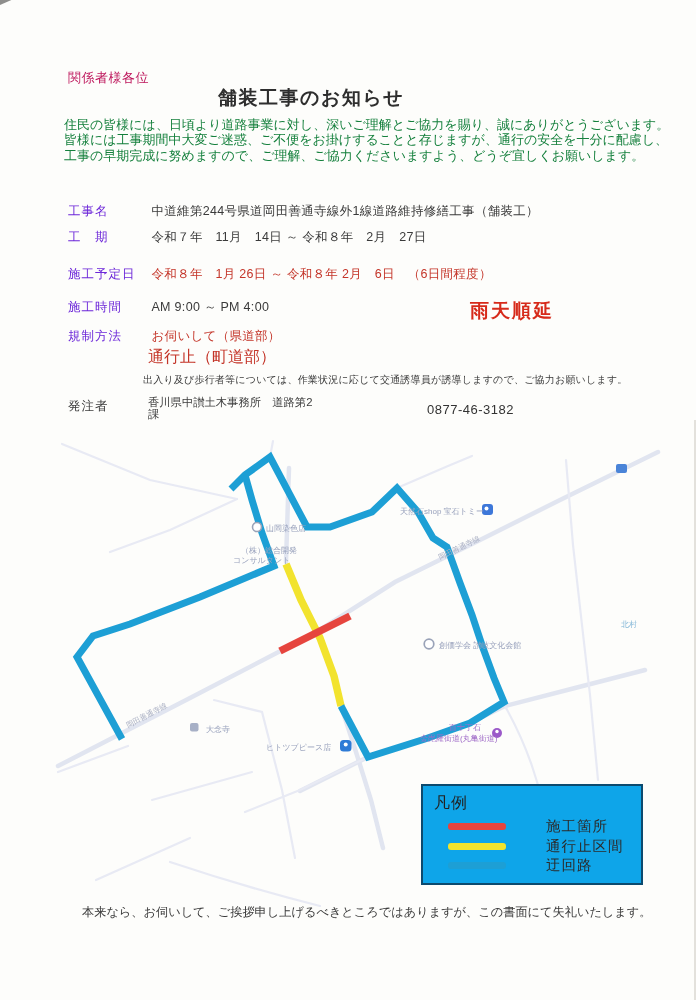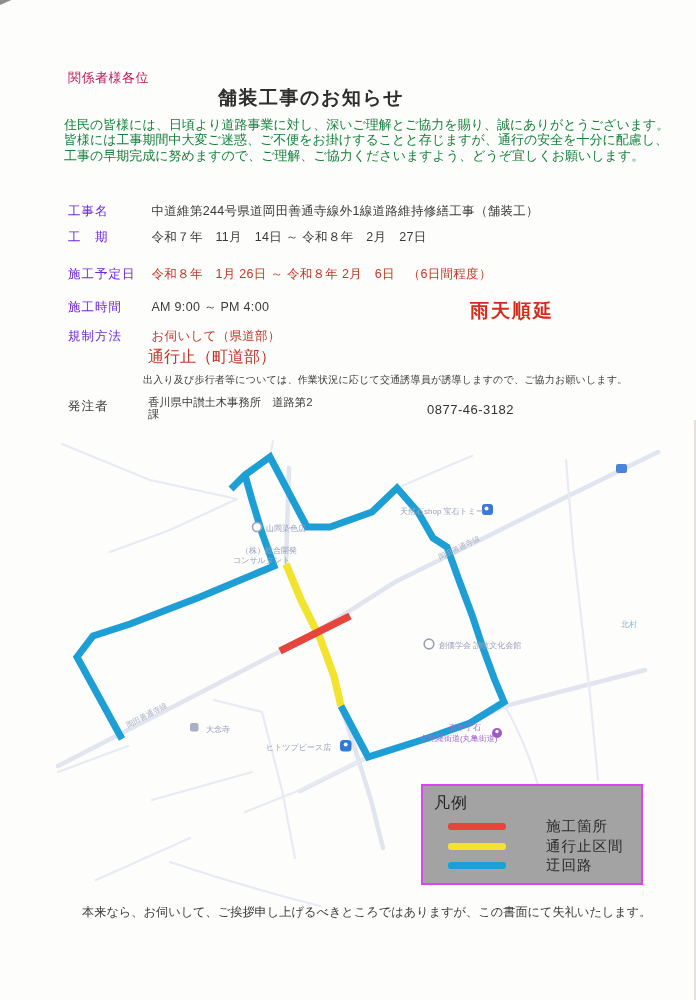--- a/index.html
+++ b/index.html
@@ -25,21 +25,21 @@
   .reg-val2{left:148px;top:347px;font-size:16px;}
   .ped-note{left:143px;top:373px;font-size:10px;color:#3a3a3a;letter-spacing:.2px;}
   .orderer-lbl{left:68px;top:398px;font-size:12.5px;letter-spacing:1px;}
   .orderer-v1{left:148px;top:395px;font-size:11.3px;}
   .orderer-v2{left:148px;top:407px;font-size:11.3px;}
   .phone{left:427px;top:402px;font-size:13px;letter-spacing:.5px;color:#333;}
   .closing{left:82px;top:904px;font-size:12.2px;color:#3a3a3a;}
   
   svg.map{position:absolute;left:0;top:0;width:696px;height:1000px;}
   
-  .legend{left:421px;top:784px;width:218px;height:97px;border:2px solid #d946ef;background:#a3a3a3;}
+  .legend{left:421px;top:784px;width:218px;height:97px;border:2px solid #0c4a6e;background:#0ea5e9;}
   .legend-title{position:absolute;left:11px;top:7px;font-size:16px;letter-spacing:1px;color:#222;}
   .legend-item{position:absolute;left:25px;display:flex;align-items:center;}
   .legend-item .swatch{display:inline-block;width:58px;height:7px;border-radius:3px;}
   .legend-item .llabel{margin-left:40px;font-size:14.5px;letter-spacing:1px;color:#2b2b2b;}
 </style>
 </head>
 <body>
 
 <div class="abs corner-mark"></div>
 <div class="abs edge-line"></div>

